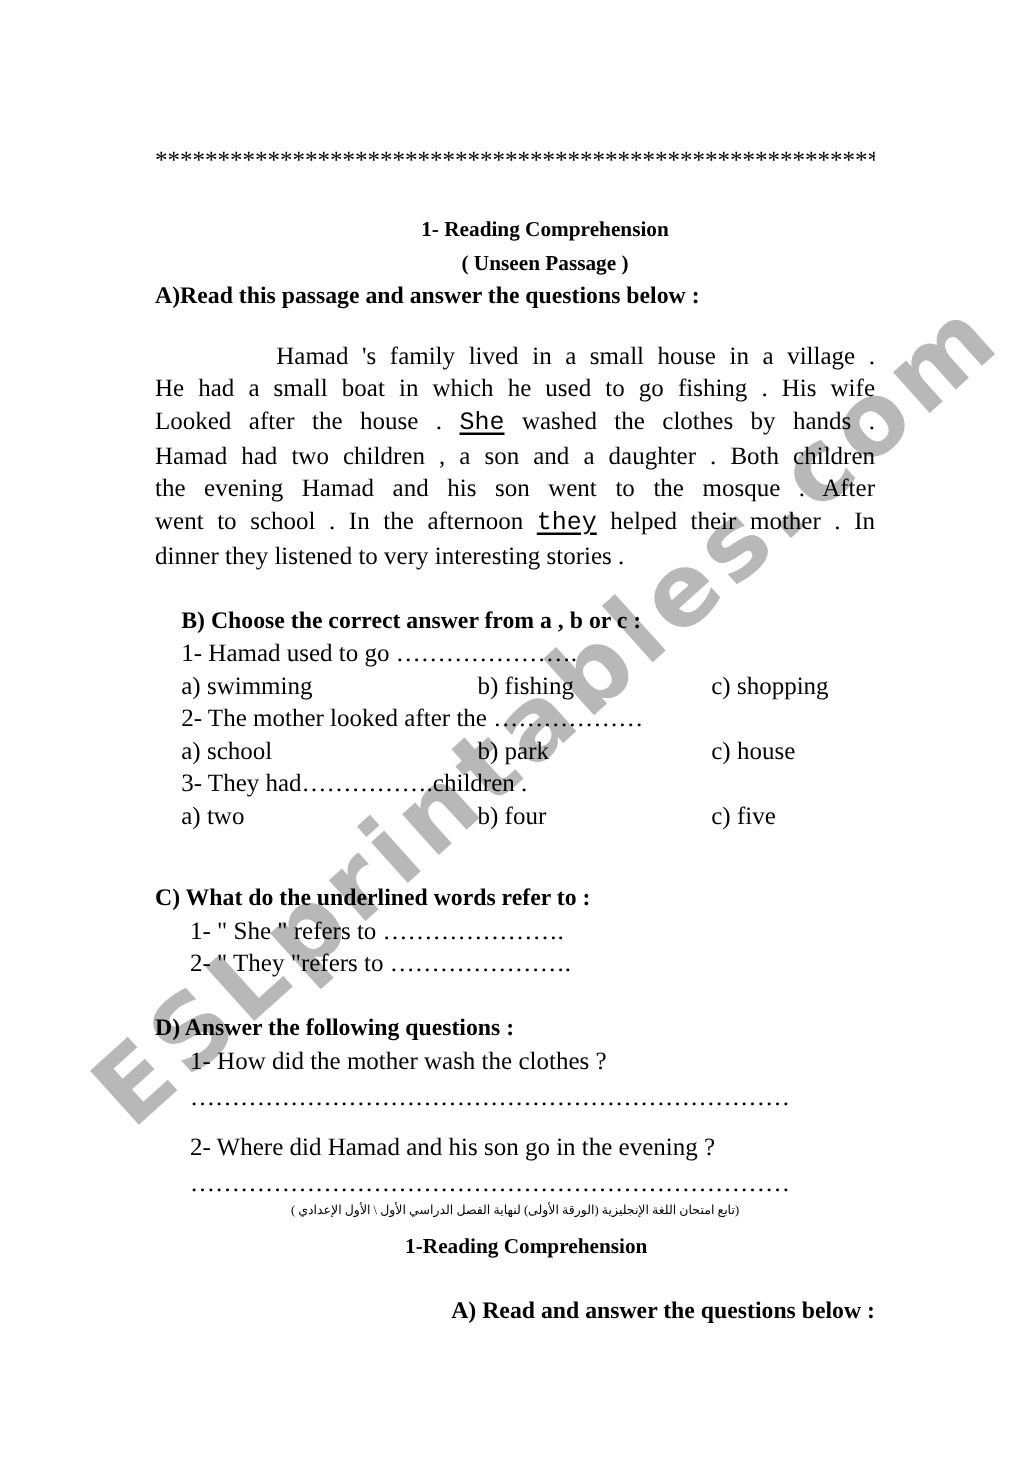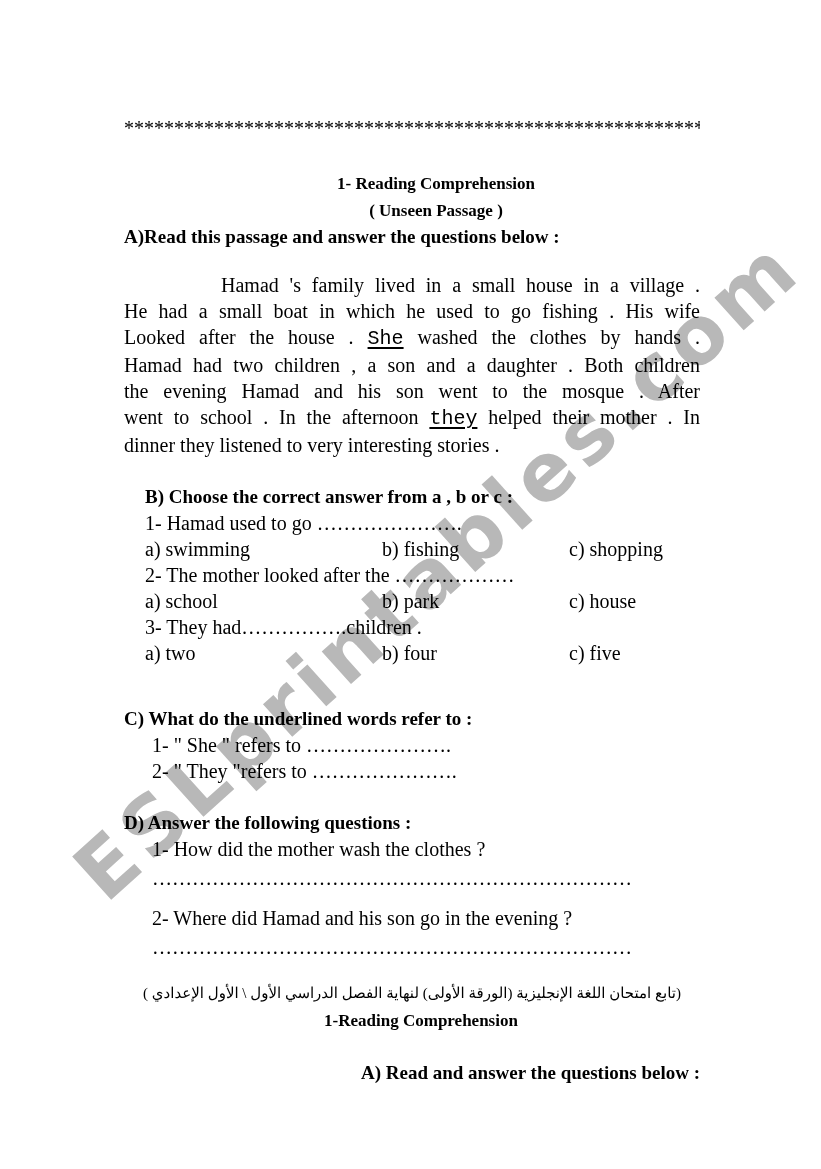--- a/index.html
+++ b/index.html
@@ -32,21 +32,21 @@
   .pline.first { text-indent:97px; }
   .pline.last { text-align:left; text-align-last:left; }
   .u { text-decoration:underline; text-underline-offset:3px;font-family:Liberation Mono, monospace; }
   .section-b { margin-top:26px;margin-left:21px; }
   .options { display:grid; grid-template-columns:237px 187px auto; }
   .section-c { margin-top:40px; }
   .indent { padding-left:28px; }
   .section-d { margin-top:26px; }
   .answer-line { padding-left:28px; line-height:24px; margin-top:4px; white-space:nowrap; overflow:hidden; }
   .dq2 { margin-top:15px; }
-  .arabic-note { margin-top:24px; font-size:15px; line-height:20px; text-align:center; direction:rtl; }
+  .arabic-note { margin-top:0; font-size:10px; line-height:20px; text-align:center; direction:rtl; }
   .seen-title { margin-top:4px; }
   .seen-a { margin-top:26px; padding-left:21px;text-align:right; }
 </style>
 </head>
 <body>
 
 <div class="watermark">ESLprintables.com</div>
 
 <div class="content">
 

